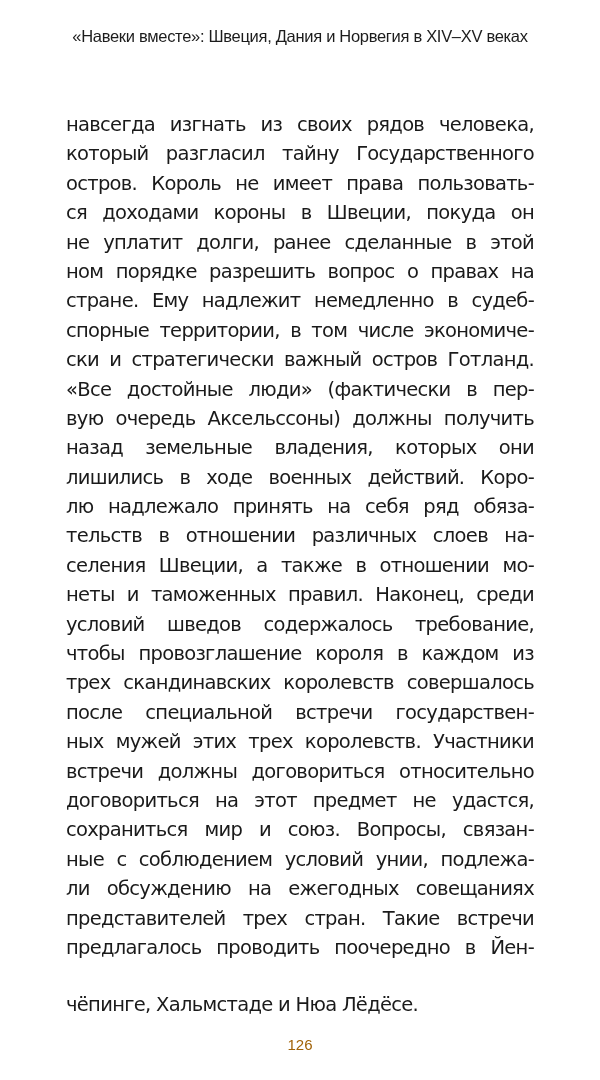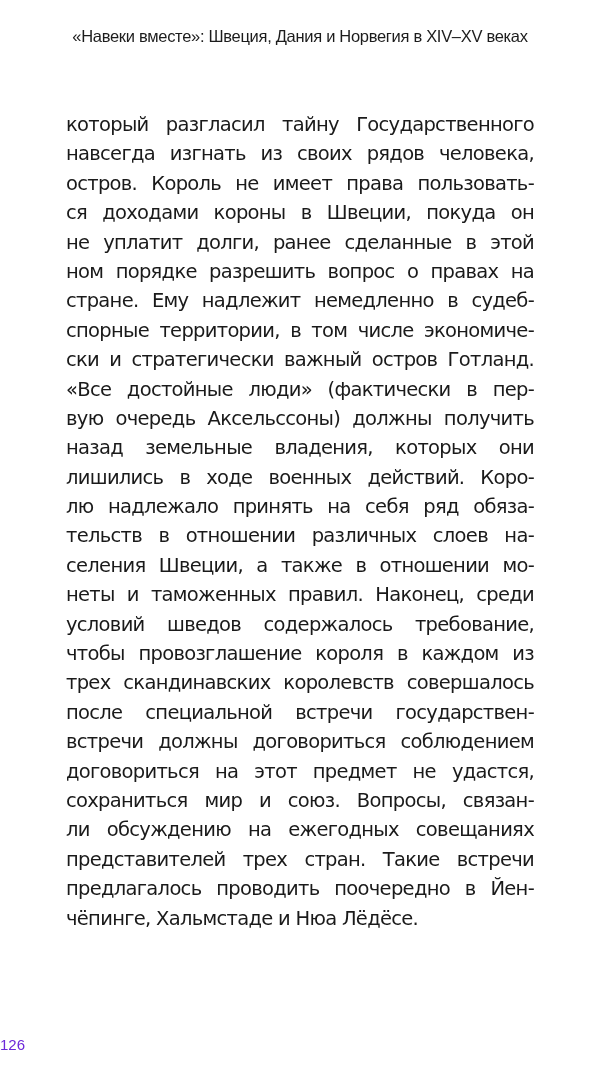--- a/index.html
+++ b/index.html
@@ -40,61 +40,64 @@
       display: block;
       height: 29.4px;
       white-space: nowrap;
       text-align: justify;
       text-align-last: justify;
       letter-spacing: -0.7px;
     }
     .line.last {
       text-align: center;
       text-align-last: left;
+      margin-top: 28px;
     }
     .page-number {
       position: absolute;
       top: 1036px;
       left: 0;
       width: 600px;
-      text-align: left;
+      text-align: center;
       font-family: "Liberation Sans", sans-serif;
       font-size: 15px;
-      color: #6d28d9;
+      color: #a16207;
     }
   </style>
 </head>
 <body>
 
 <div class="running-header">«Навеки вместе»: Швеция, Дания и Норвегия в XIV–XV веках</div>
 
 <div class="body-text">
+  <span class="line">навсегда изгнать из своих рядов человека,</span>
   <span class="line">который разгласил тайну Государственного</span>
-  <span class="line">навсегда изгнать из своих рядов человека,</span>
   <span class="line">остров. Король не имеет права пользовать-</span>
   <span class="line">ся доходами короны в Швеции, покуда он</span>
   <span class="line">не уплатит долги, ранее сделанные в этой</span>
   <span class="line">ном порядке разрешить вопрос о правах на</span>
   <span class="line">стране. Ему надлежит немедленно в судеб-</span>
   <span class="line">спорные территории, в том числе экономиче-</span>
   <span class="line">ски и стратегически важный остров Готланд.</span>
   <span class="line">«Все достойные люди» (фактически в пер-</span>
   <span class="line">вую очередь Аксельссоны) должны получить</span>
   <span class="line">назад земельные владения, которых они</span>
   <span class="line">лишились в ходе военных действий. Коро-</span>
   <span class="line">лю надлежало принять на себя ряд обяза-</span>
   <span class="line">тельств в отношении различных слоев на-</span>
   <span class="line">селения Швеции, а также в отношении мо-</span>
   <span class="line">неты и таможенных правил. Наконец, среди</span>
   <span class="line">условий шведов содержалось требование,</span>
   <span class="line">чтобы провозглашение короля в каждом из</span>
   <span class="line">трех скандинавских королевств совершалось</span>
   <span class="line">после специальной встречи государствен-</span>
-  <span class="line">встречи должны договориться соблюдением</span>
+  <span class="line">ных мужей этих трех королевств. Участники</span>
+  <span class="line">встречи должны договориться относительно</span>
   <span class="line">договориться на этот предмет не удастся,</span>
   <span class="line">сохраниться мир и союз. Вопросы, связан-</span>
+  <span class="line">ные с соблюдением условий унии, подлежа-</span>
   <span class="line">ли обсуждению на ежегодных совещаниях</span>
   <span class="line">представителей трех стран. Такие встречи</span>
   <span class="line">предлагалось проводить поочередно в Йен-</span>
   <span class="line last">чёпинге, Хальмстаде и Нюа Лёдёсе.</span>
 </div>
 
 <div class="page-number">126</div>
 
 </body></html>

